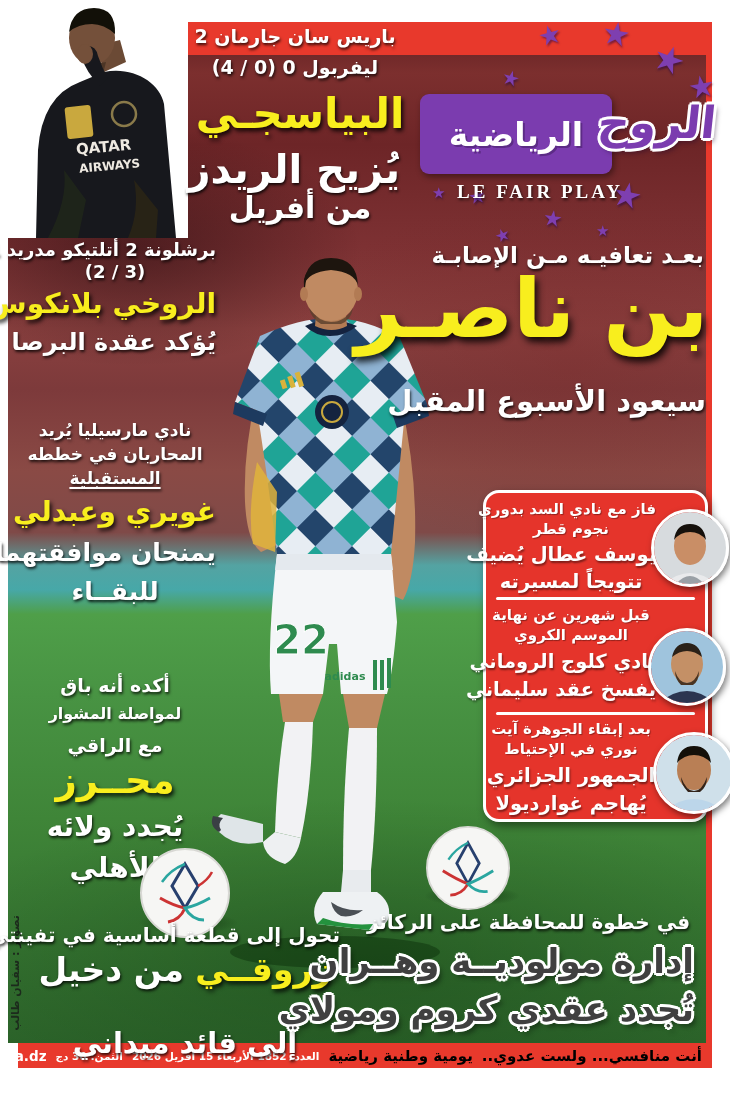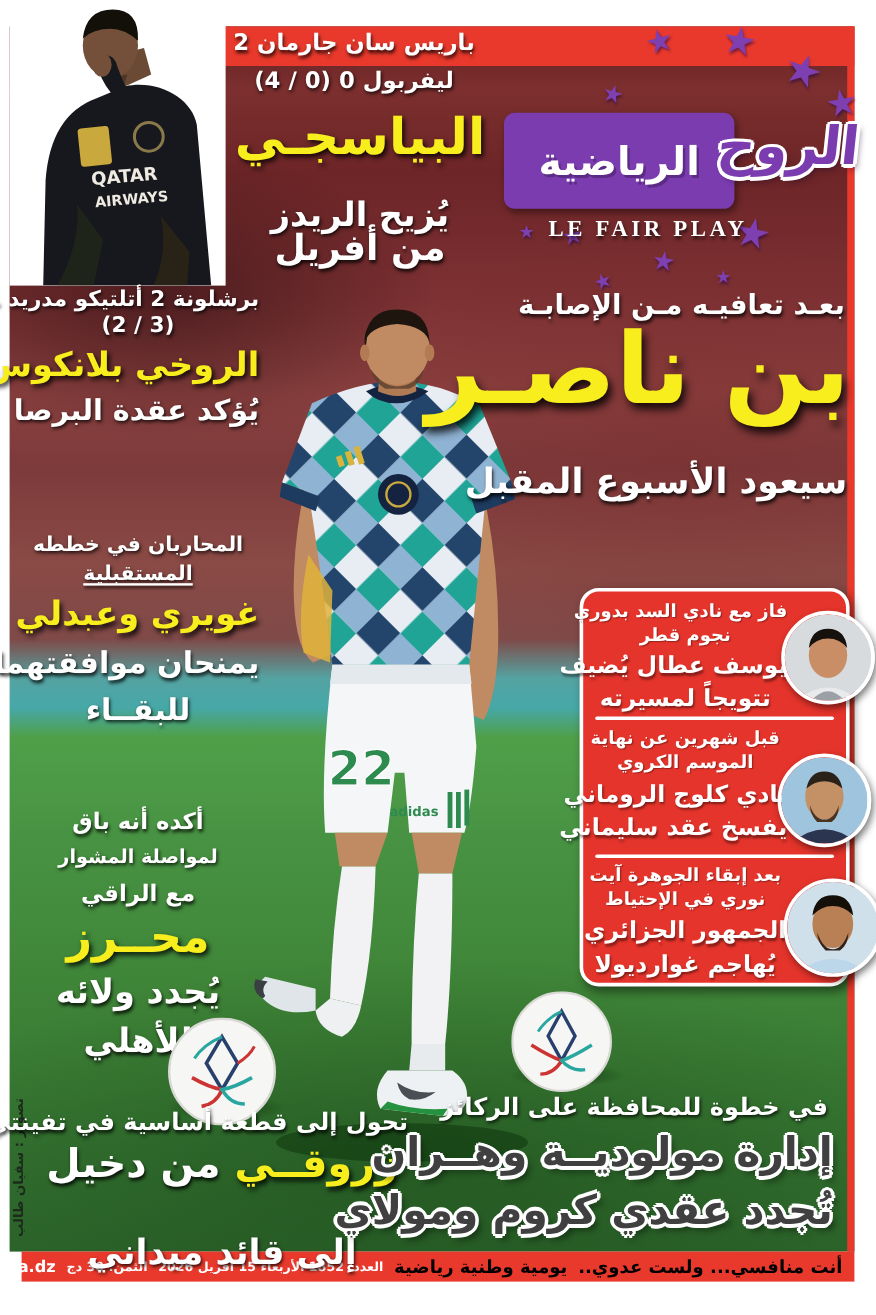--- a/index.html
+++ b/index.html
@@ -97,32 +97,33 @@
       <text x="96" y="152" font-size="15" font-weight="bold" fill="#efeae2" text-anchor="middle" transform="rotate(-5 96 152)" font-family="DejaVu Sans, sans-serif">QATAR</text>
       <text x="102" y="170" font-size="12" font-weight="bold" fill="#efeae2" text-anchor="middle" transform="rotate(-5 102 170)" font-family="DejaVu Sans, sans-serif">AIRWAYS</text>
       <path d="M40 238 Q60 200 56 170 L78 200 L70 238 Z" fill="#253018" opacity=".55"></path>
       <path d="M120 238 Q132 210 126 180 L150 210 L148 238 Z" fill="#3a2d10" opacity=".5"></path>
     </svg>
   </div>
 
   <div class="t w" style="left:185px;top:27px;width:220px;font-size:19px">باريس سان جارمان 2</div>
   <div class="t w" style="left:190px;top:58px;width:210px;font-size:19px">ليفربول 0 (0 / 4)</div>
   <div class="t y" style="left:190px;top:92px;width:220px;font-size:42px">البياسجـي</div>
-  <div class="t w" style="left:200px;top:164px;width:200px;font-size:28px">يُزيح الريدز</div>
+  <div class="t w" style="left:200px;top:148px;width:200px;font-size:40px">يُزيح الريدز</div>
   <div class="t w" style="left:200px;top:192px;width:200px;font-size:30px">من أفريل</div>
 
   <div class="t y" style="right:22px;top:266px;font-size:82px;text-shadow:3px 5px 7px rgba(0,0,0,.85)">بن ناصـر</div>
   <div class="t w" style="right:26px;top:243px;font-size:23px">بعـد تعافيـه مـن الإصابـة</div>
   <div class="t w" style="right:24px;top:386px;font-size:29px">سيعود الأسبوع المقبل</div>
 
   <div class="t w" style="left:14px;top:241px;width:202px;font-size:18px">برشلونة 2 أتلتيكو مدريد 1</div>
   <div class="t w" style="left:14px;top:263px;width:202px;font-size:18px">(3 / 2)</div>
   <div class="t y" style="left:14px;top:289px;width:202px;font-size:28px">الروخي بلانكوس</div>
   <div class="t w" style="left:14px;top:330px;width:202px;font-size:24px">يُؤكد عقدة البرصا</div>
 
+  <div class="t w" style="left:14px;top:422px;width:202px;font-size:17px">نادي مارسيليا يُريد</div>
   <div class="t w" style="left:14px;top:446px;width:202px;font-size:17px">المحاربان في خططه</div>
   <div class="t w underl" style="left:14px;top:470px;width:202px;font-size:17px">المستقبلية</div>
   <div class="t y" style="left:14px;top:497px;width:202px;font-size:28px">غويري وعبدلي</div>
   <div class="t w" style="left:14px;top:540px;width:202px;font-size:25px">يمنحان موافقتهما</div>
   <div class="t w" style="left:14px;top:579px;width:202px;font-size:25px">للبقــاء</div>
 
   <div class="t w" style="left:14px;top:676px;width:202px;font-size:19px">أكده أنه باق</div>
   <div class="t w" style="left:14px;top:706px;width:202px;font-size:16px">لمواصلة المشوار</div>
   <div class="t w" style="left:14px;top:736px;width:202px;font-size:19px">مع الراقي</div>
   <div class="t y" style="left:14px;top:762px;width:202px;font-size:37px">محــرز</div>

